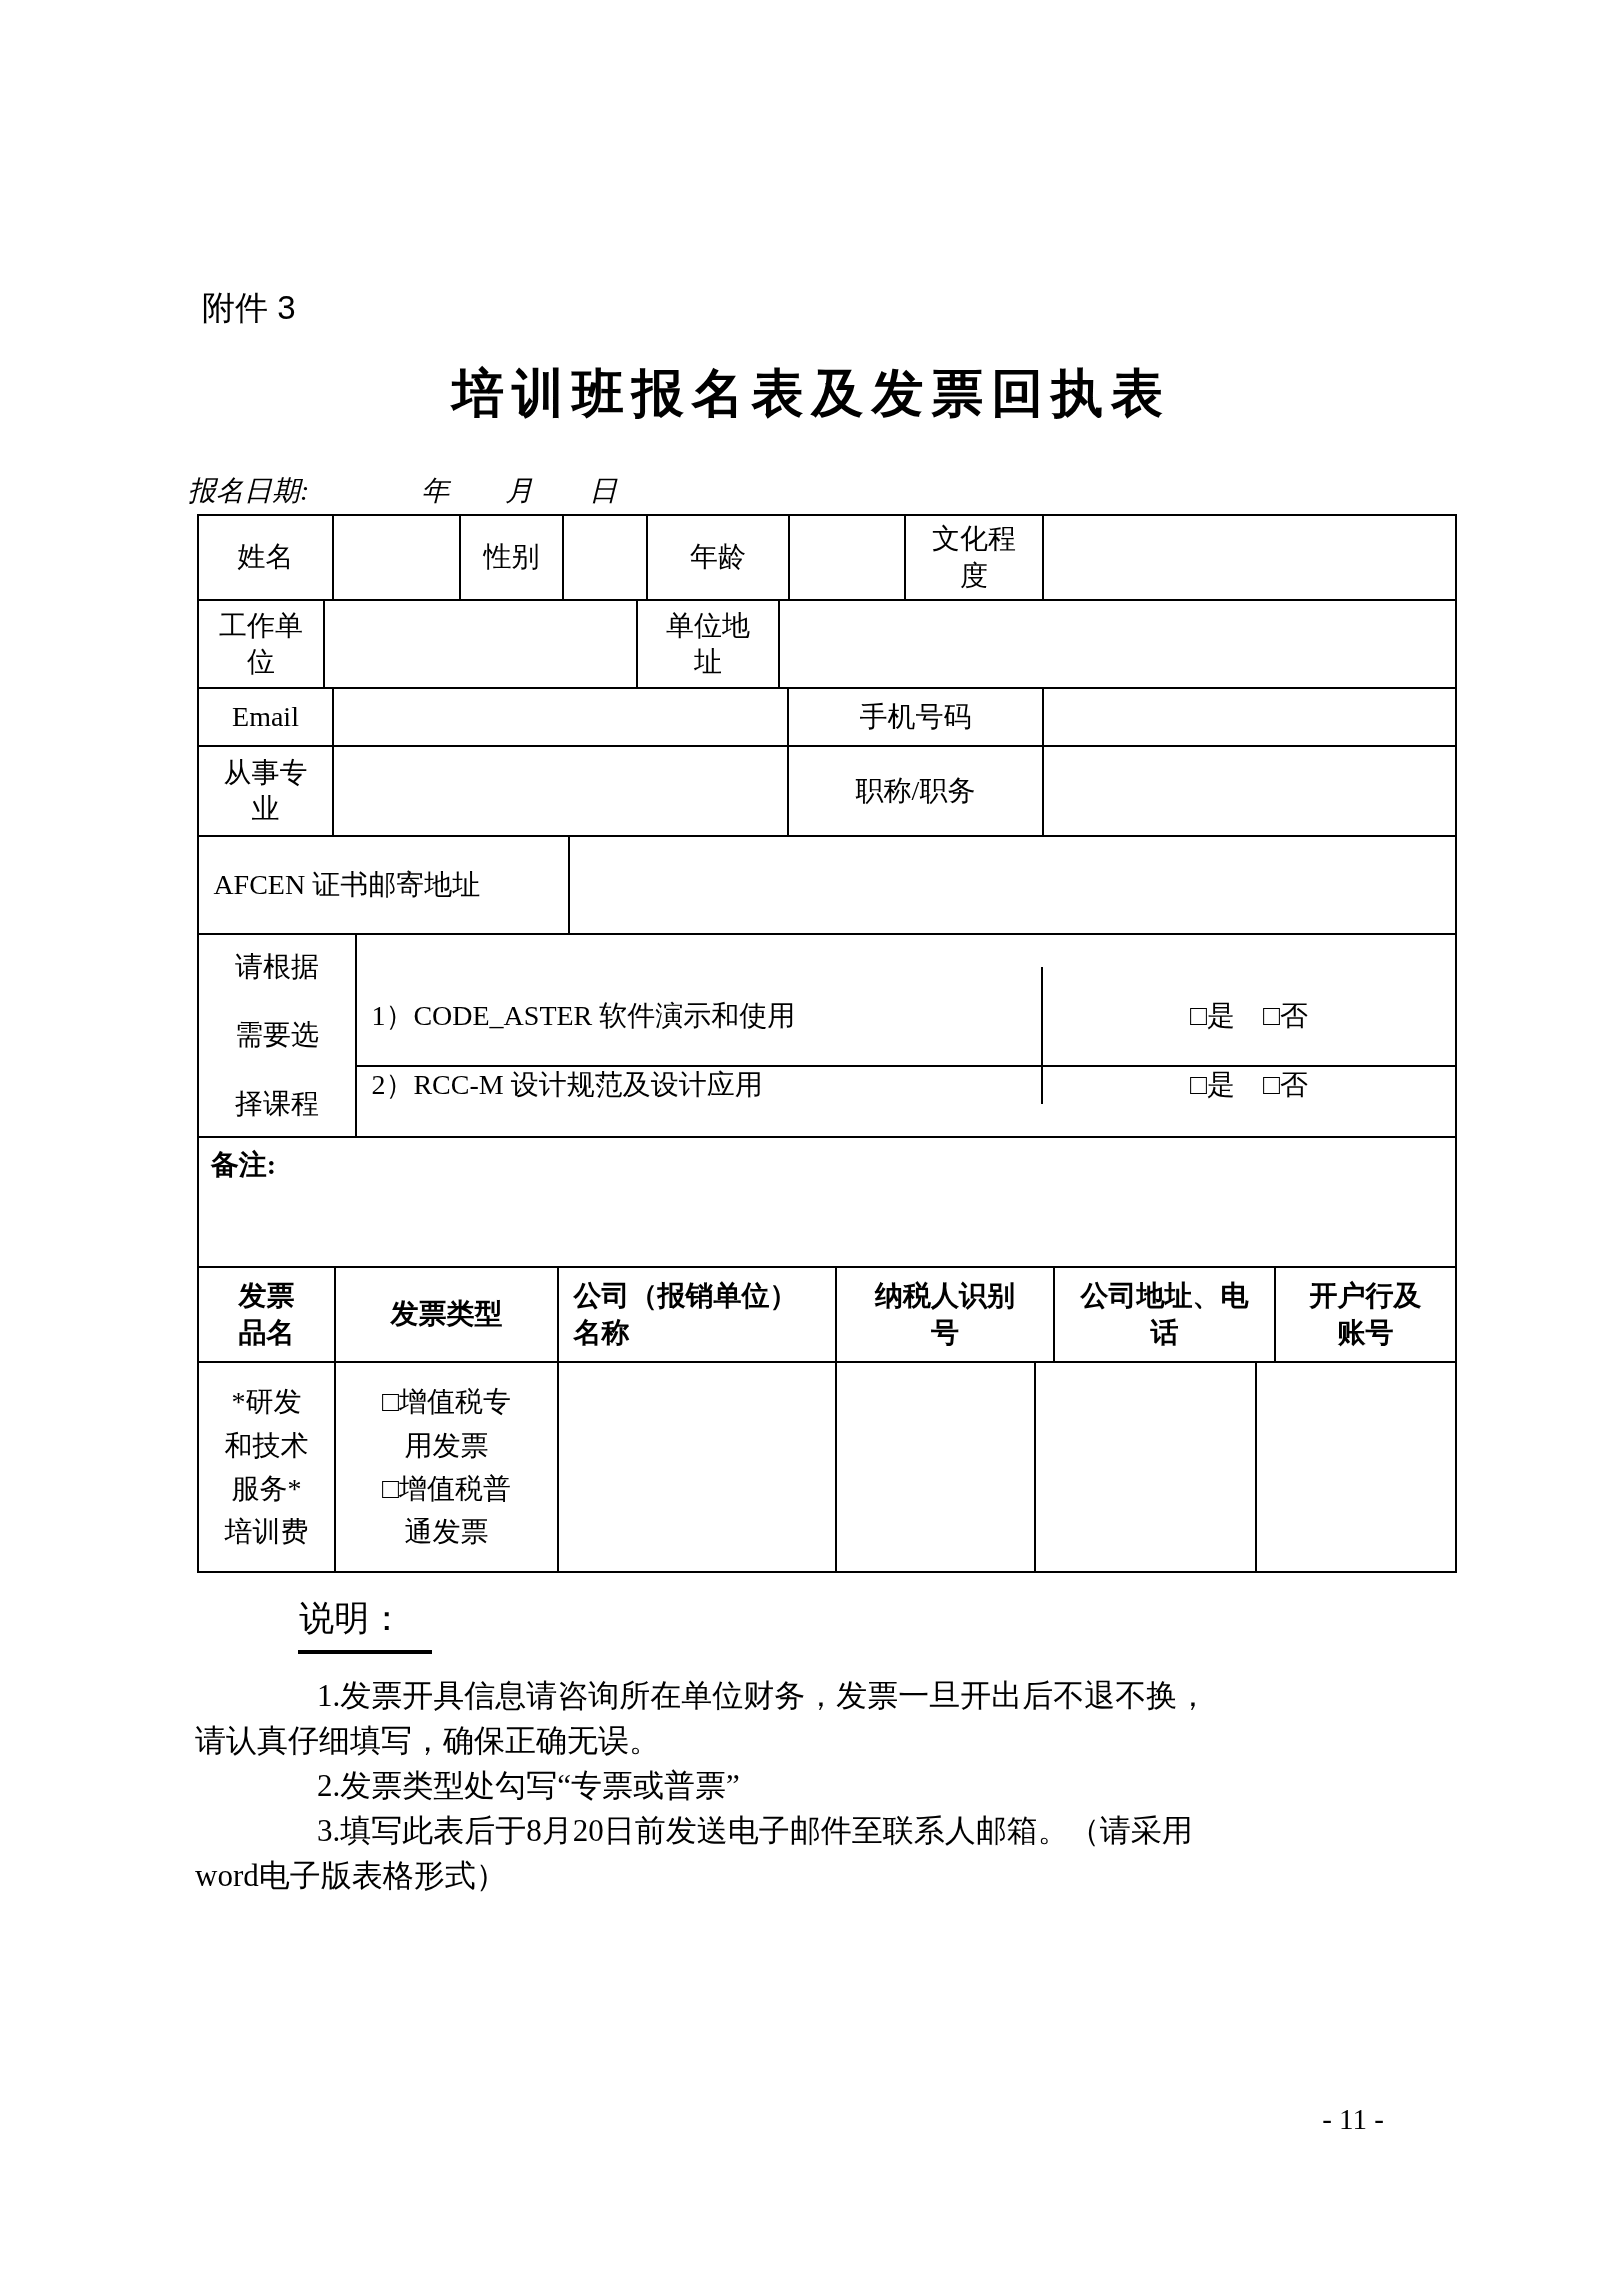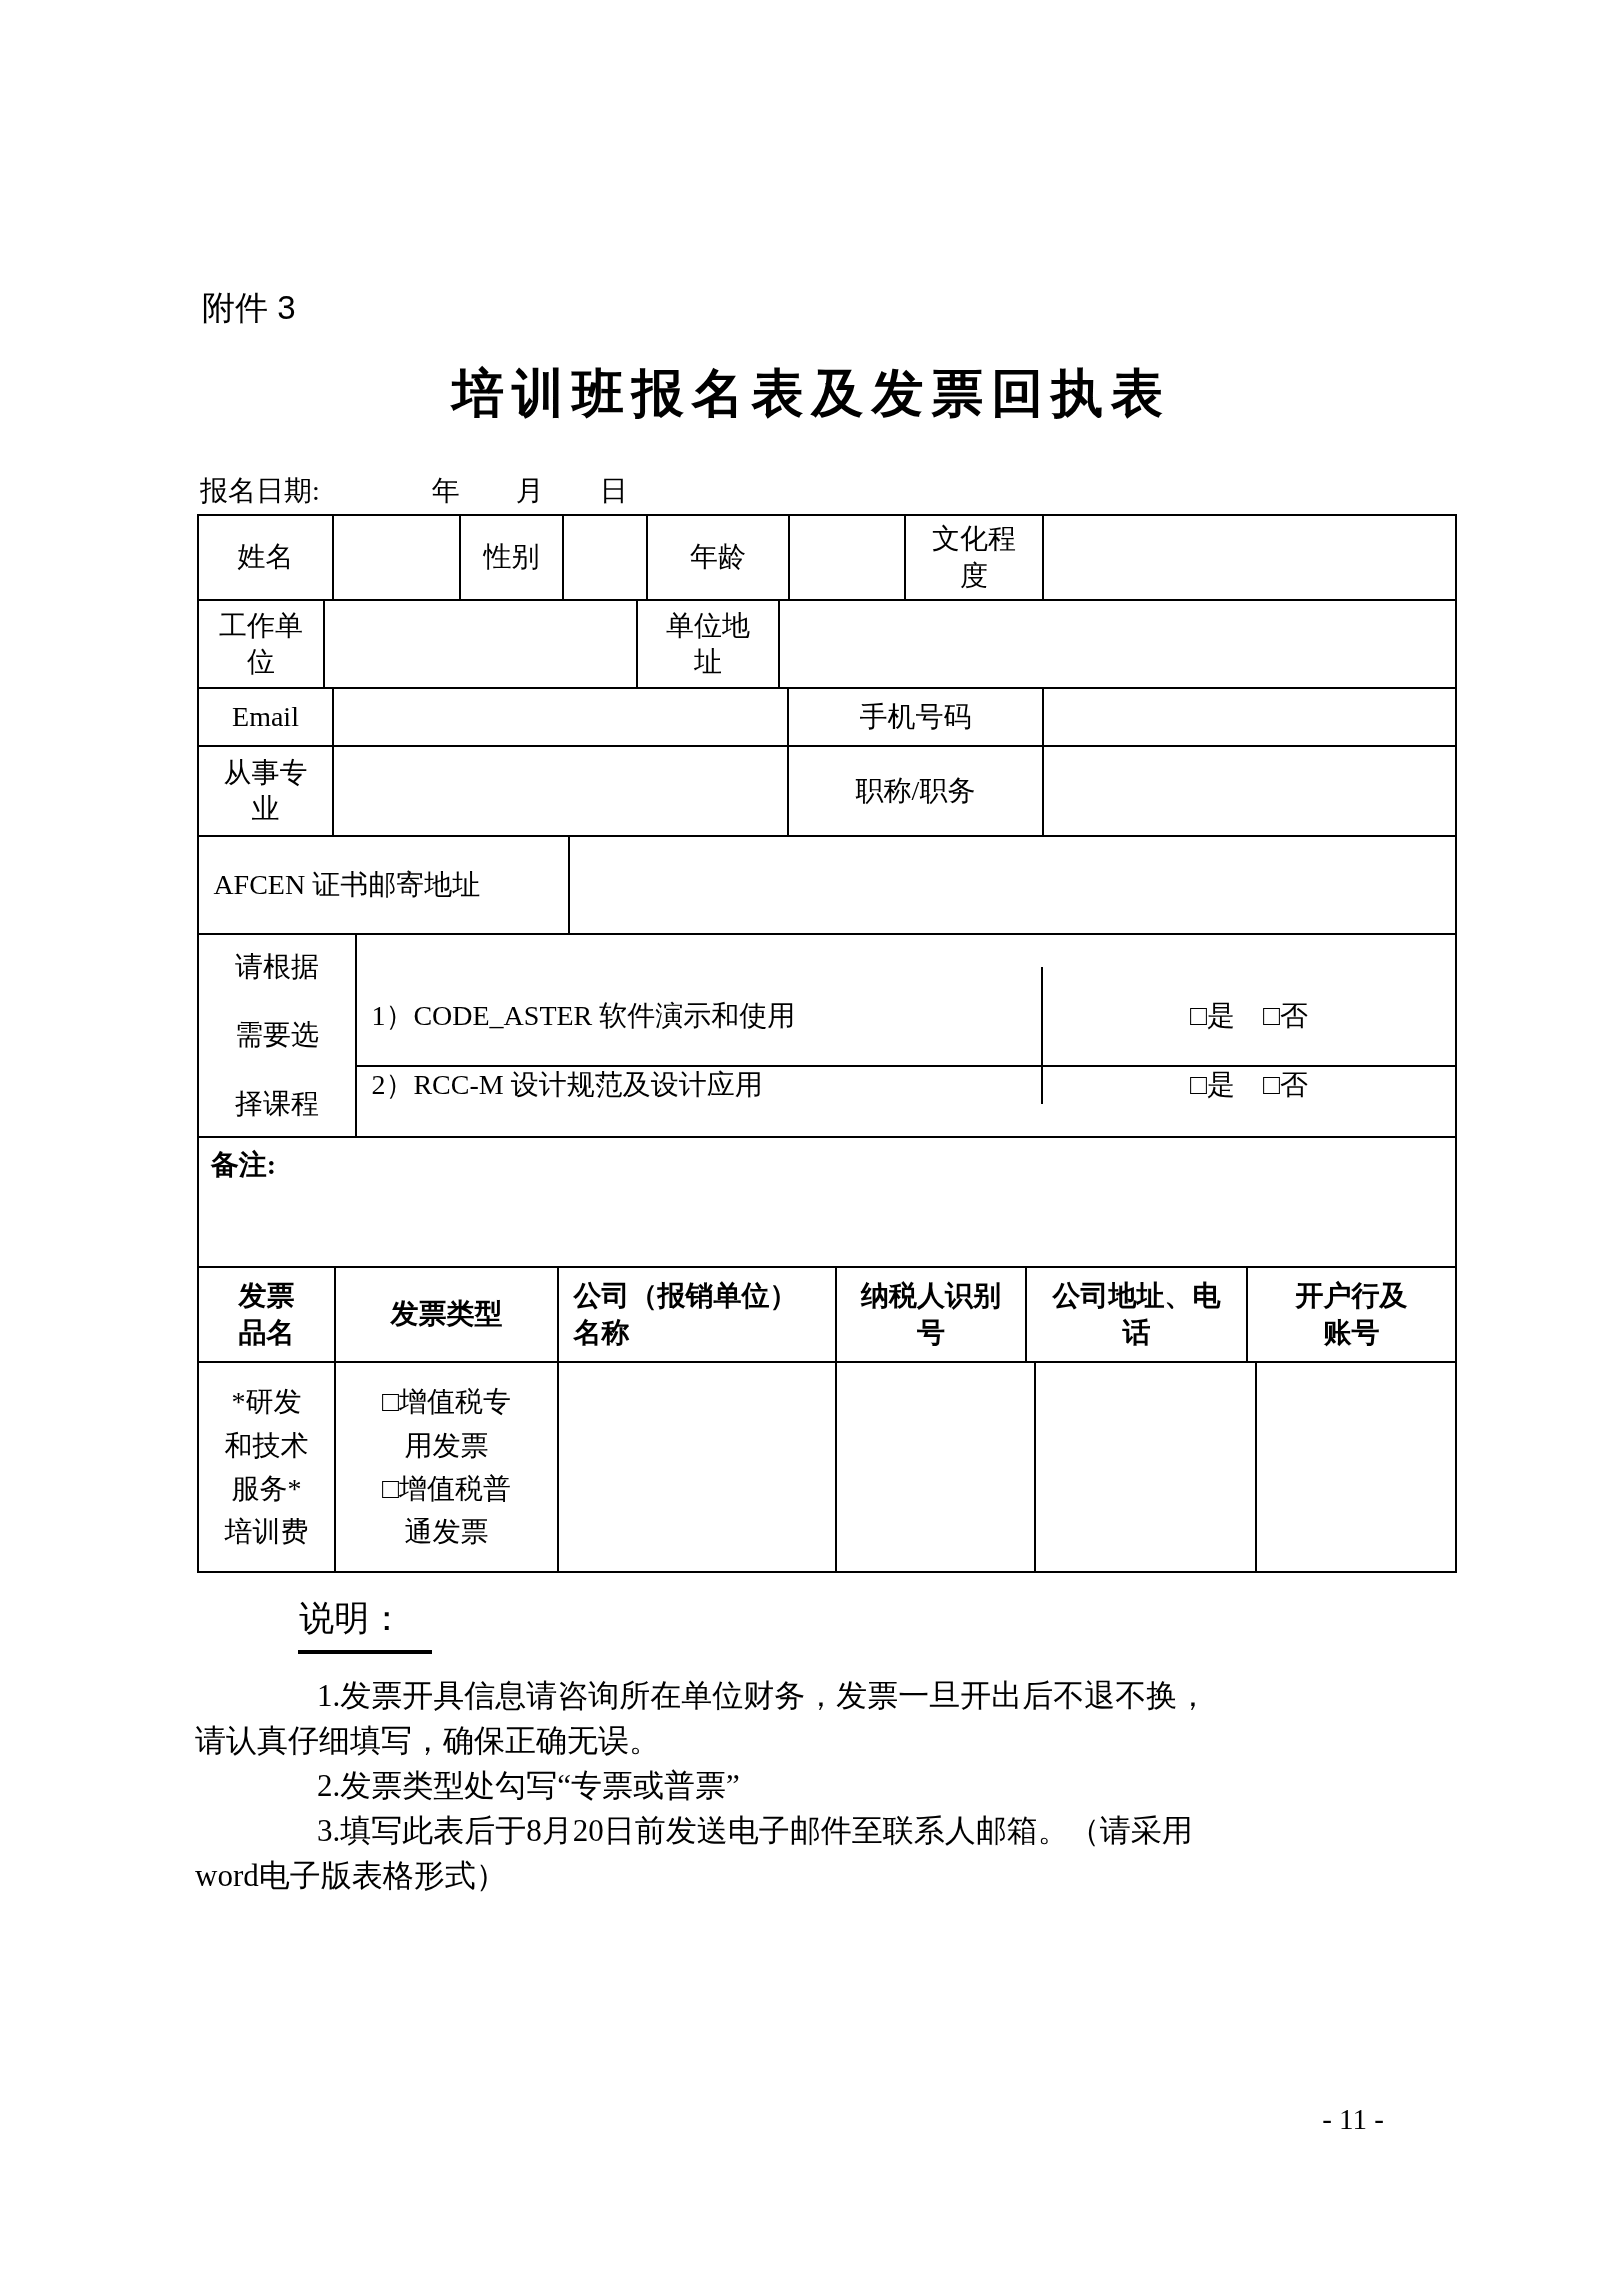--- a/index.html
+++ b/index.html
@@ -13,21 +13,21 @@
 
   .attachment {
     left:202px; top:286px; font-size:33px;
     font-family:"Liberation Sans","DejaVu Sans",sans-serif;
   }
   .doc-title {
     left:0; right:0; top:359px; text-align:center;
     font-size:52px; font-weight:bold; letter-spacing:7.9px;
   }
   .dateline {
-    left:200px; top:472px; font-size:28px; white-space:pre;
+    left:188px; top:472px; font-size:28px; white-space:pre;font-style:italic;
   }
 
   
   .formtable {
     left:197px; top:514px; width:1260px; height:1059px;
     border:2.6px solid #000; display:flex; flex-direction:column;
   }
   .row { display:flex; width:100%; border-bottom:2.6px solid #000;align-items:center; }
   .row:last-child { border-bottom:none; flex:1; }
   .cell {
@@ -138,21 +138,21 @@
   <div class="row" style="height:130px;">
     <div class="cell last topleft bold">备注:</div>
   </div>
 
   <div class="row" style="height:95px;">
     <div class="cell bold" style="width:137px">发票
 品名</div>
     <div class="cell bold" style="width:223px">发票类型</div>
     <div class="cell bold left" style="width:278px">公司（报销单位）
 名称</div>
-    <div class="cell bold" style="width:190px">纳税人识别
+    <div class="cell bold" style="width:218px">纳税人识别
 号</div>
     <div class="cell bold" style="width:221px">公司地址、电
 话</div>
     <div class="cell bold last">开户行及
 账号</div>
   </div>
 
   <div class="row">
     <div class="cell invoice-item" style="width:137px">*研发
 和技术

